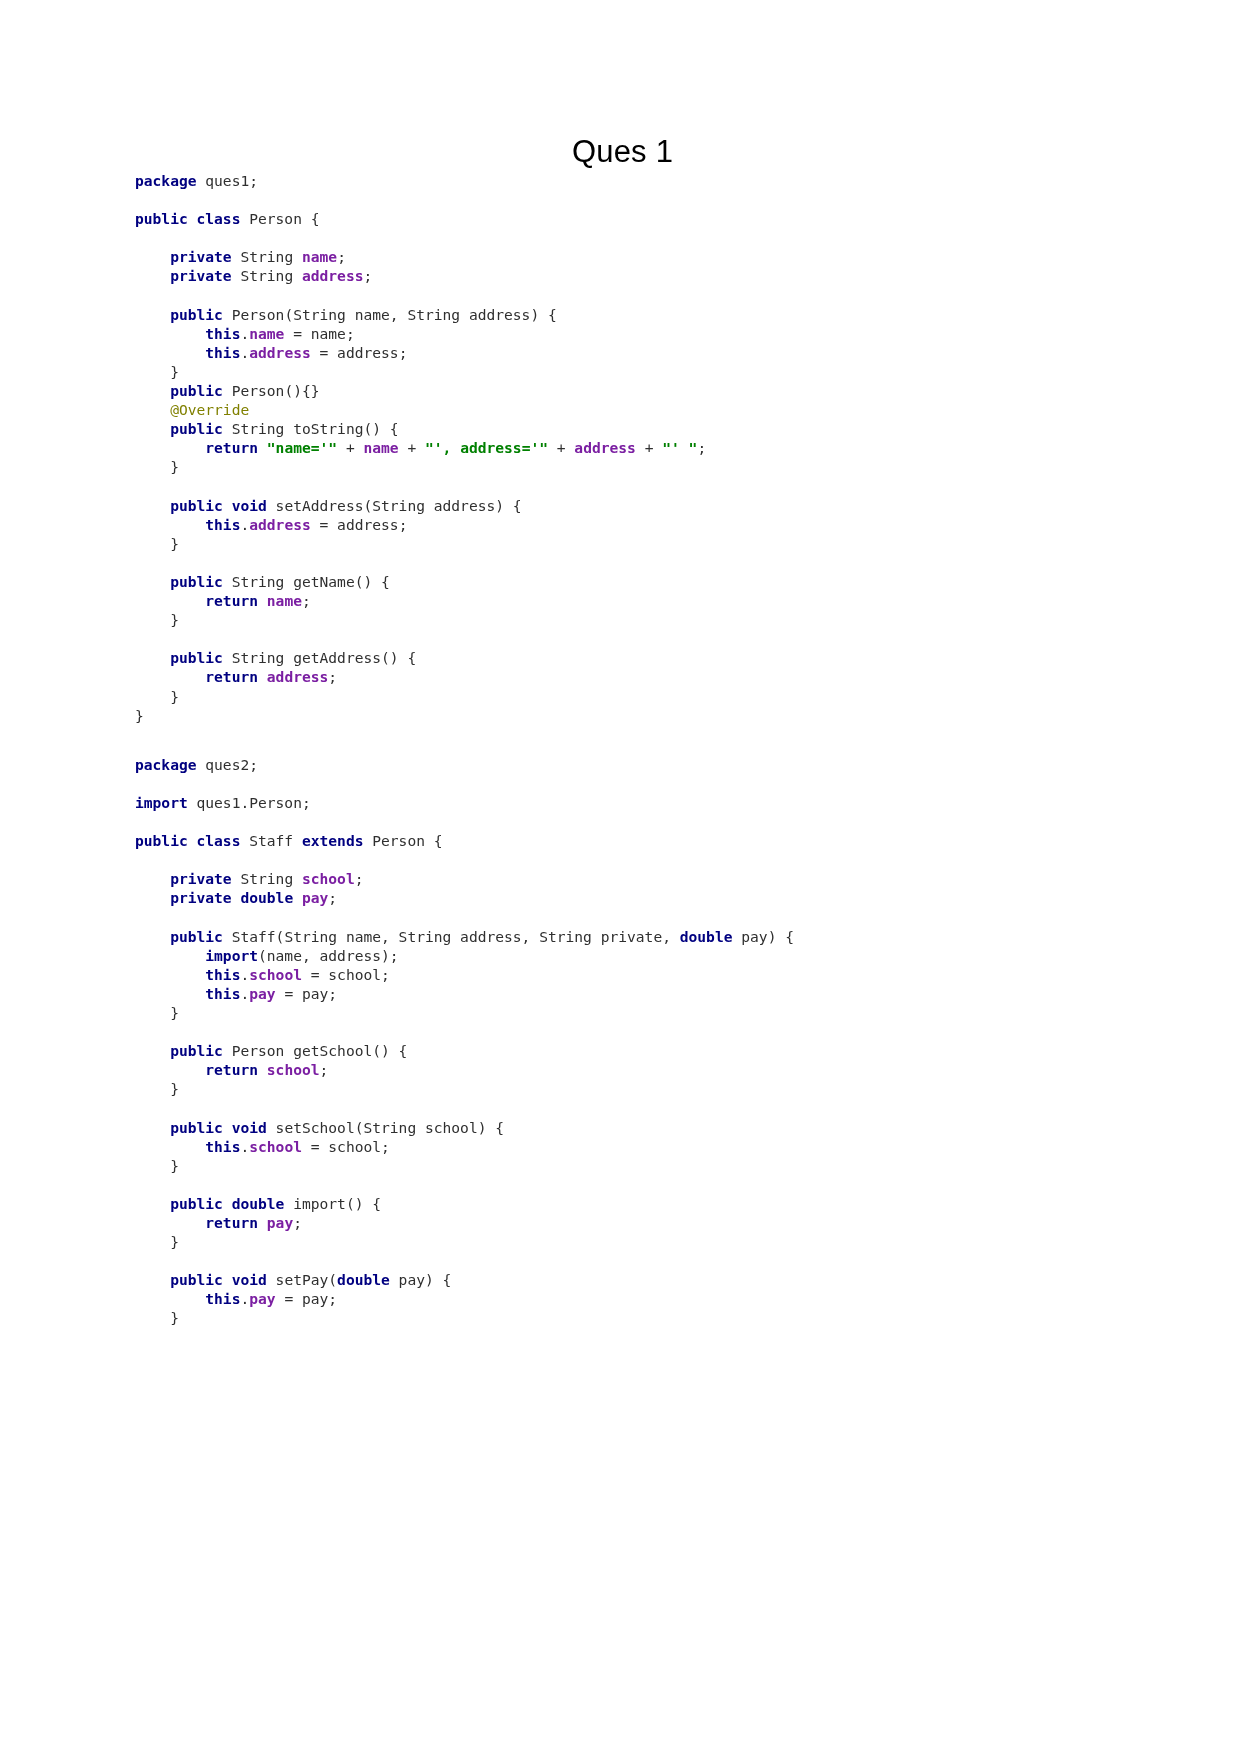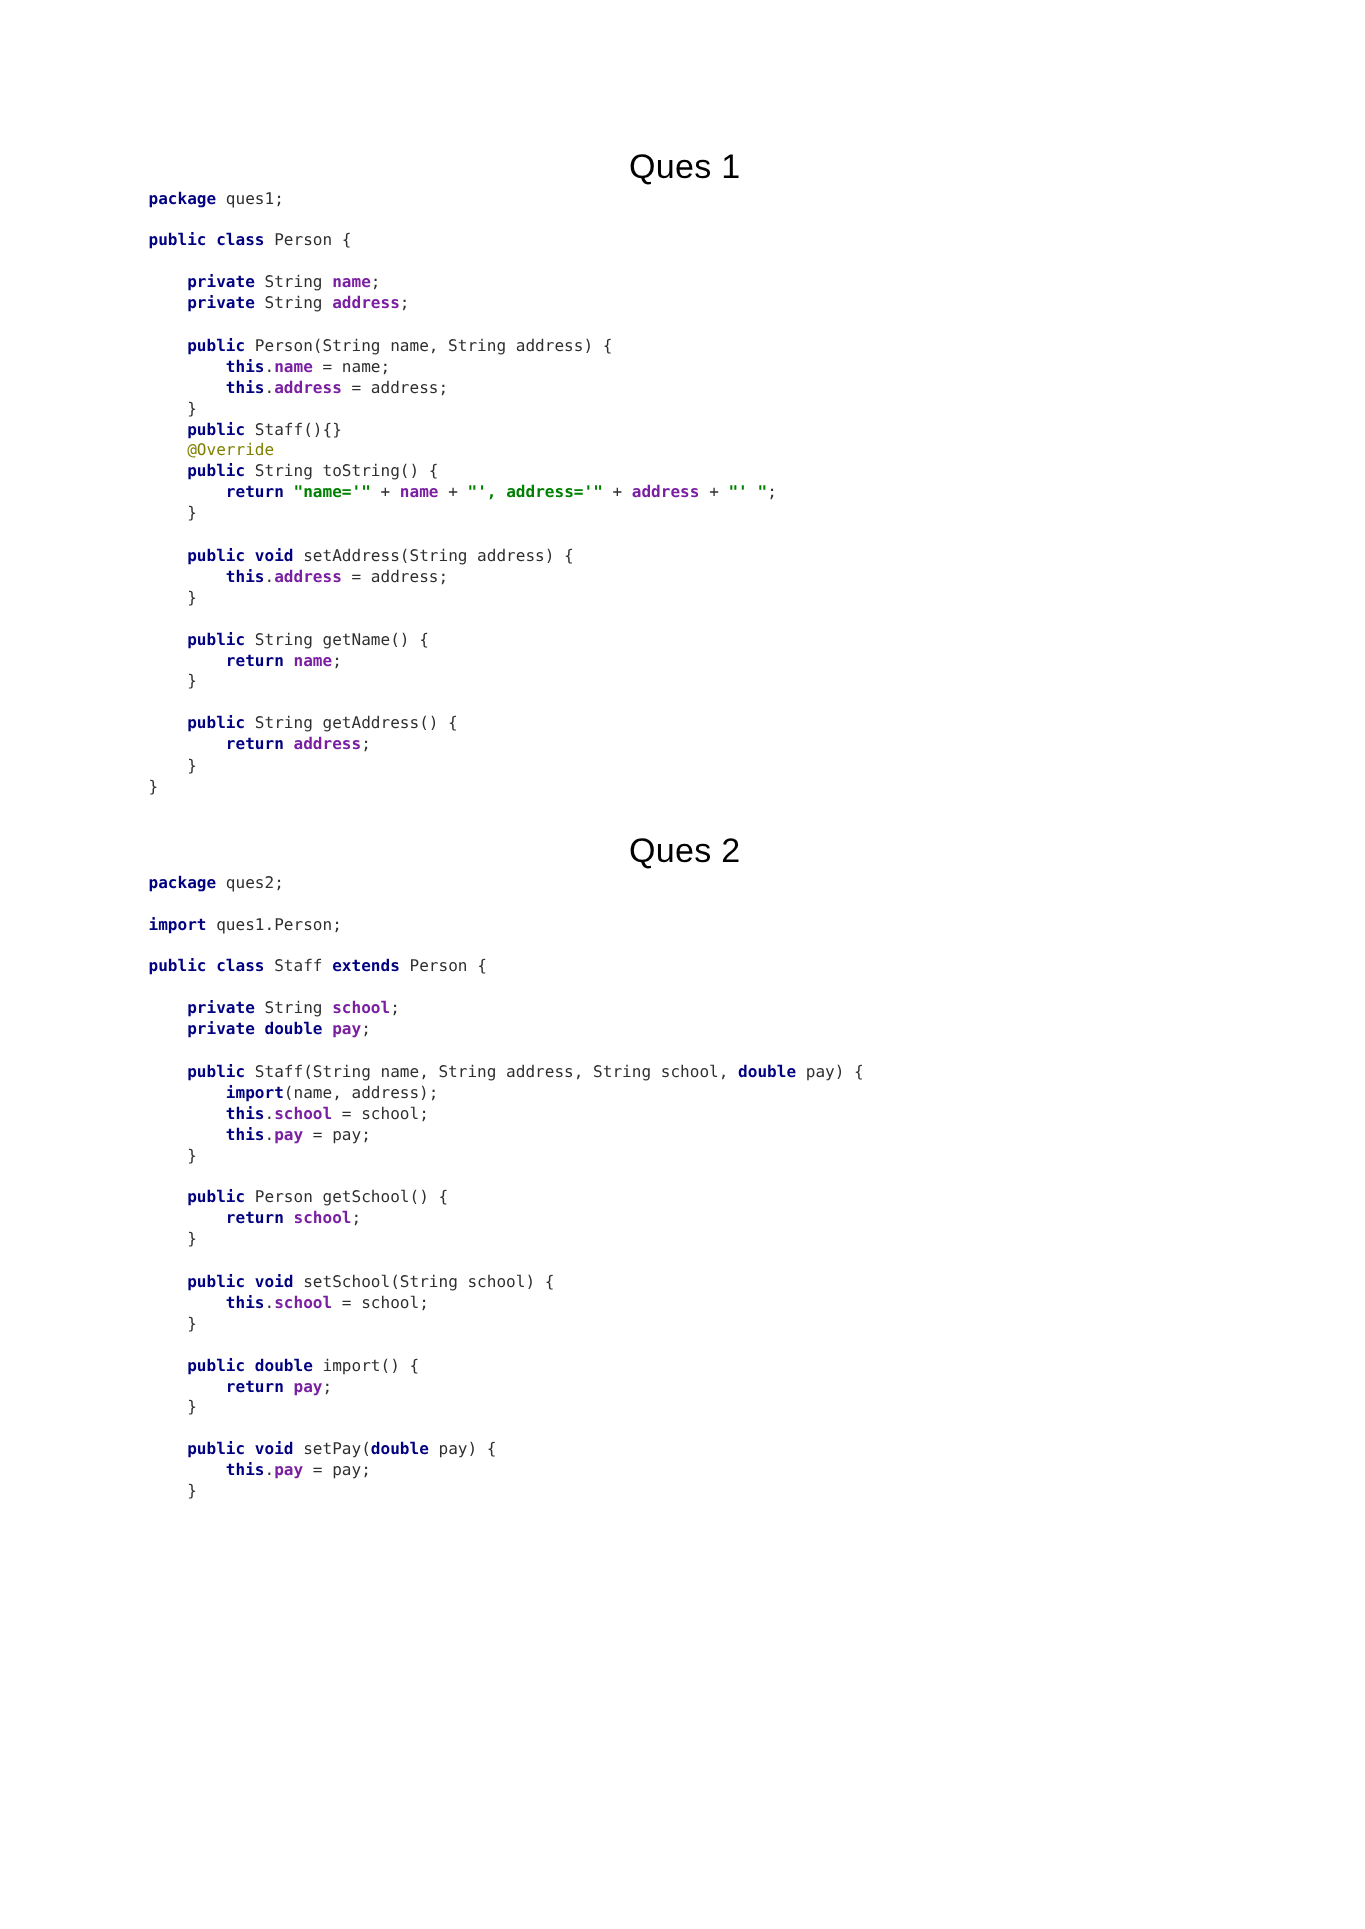--- a/index.html
+++ b/index.html
@@ -74,52 +74,51 @@
 
 <span class="kw">public class</span><span class="pln"> Person {</span>
 
 <span class="pln">    </span><span class="kw">private</span><span class="pln"> String </span><span class="fld">name</span><span class="pln">;</span>
 <span class="pln">    </span><span class="kw">private</span><span class="pln"> String </span><span class="fld">address</span><span class="pln">;</span>
 
 <span class="pln">    </span><span class="kw">public</span><span class="pln"> Person(String name, String address) {</span>
 <span class="pln">        </span><span class="kw">this</span><span class="pln">.</span><span class="fld">name</span><span class="pln"> = name;</span>
 <span class="pln">        </span><span class="kw">this</span><span class="pln">.</span><span class="fld">address</span><span class="pln"> = address;</span>
 <span class="pln">    }</span>
-<span class="pln">    </span><span class="kw">public</span><span class="pln"> Staff(){}</span>
+<span class="pln">    </span><span class="kw">public</span><span class="pln"> Person(){}</span>
 <span class="pln">    </span><span class="ann">@Override</span>
 <span class="pln">    </span><span class="kw">public</span><span class="pln"> String toString() {</span>
 <span class="pln">        </span><span class="kw">return</span><span class="pln"> </span><span class="str">"name='"</span><span class="pln"> + </span><span class="fld">name</span><span class="pln"> + </span><span class="str">"', address='"</span><span class="pln"> + </span><span class="fld">address</span><span class="pln"> + </span><span class="str">"' "</span><span class="pln">;</span>
 <span class="pln">    }</span>
 
 <span class="pln">    </span><span class="kw">public void</span><span class="pln"> setAddress(String address) {</span>
 <span class="pln">        </span><span class="kw">this</span><span class="pln">.</span><span class="fld">address</span><span class="pln"> = address;</span>
 <span class="pln">    }</span>
 
 <span class="pln">    </span><span class="kw">public</span><span class="pln"> String getName() {</span>
 <span class="pln">        </span><span class="kw">return</span><span class="pln"> </span><span class="fld">name</span><span class="pln">;</span>
 <span class="pln">    }</span>
 
 <span class="pln">    </span><span class="kw">public</span><span class="pln"> String getAddress() {</span>
 <span class="pln">        </span><span class="kw">return</span><span class="pln"> </span><span class="fld">address</span><span class="pln">;</span>
 <span class="pln">    }</span>
 <span class="pln">}</span></pre>
     </div>
 
     <div class="heading-2-wrap">
-      <h1 class="heading">Ques 2</h1>
       <pre class="code code-block-2"><span class="kw">package</span><span class="pln"> ques2;</span>
 
 <span class="kw">import</span><span class="pln"> ques1.Person;</span>
 
 <span class="kw">public class</span><span class="pln"> Staff </span><span class="kw">extends</span><span class="pln"> Person {</span>
 
 <span class="pln">    </span><span class="kw">private</span><span class="pln"> String </span><span class="fld">school</span><span class="pln">;</span>
 <span class="pln">    </span><span class="kw">private double</span><span class="pln"> </span><span class="fld">pay</span><span class="pln">;</span>
 
-<span class="pln">    </span><span class="kw">public</span><span class="pln"> Staff(String name, String address, String school, </span><span class="kw">double</span><span class="pln"> pay) {</span>
+<span class="pln">    </span><span class="kw">public</span><span class="pln"> Staff(String name, String address, String private, </span><span class="kw">double</span><span class="pln"> pay) {</span>
 <span class="pln">        </span><span class="kw">import</span><span class="pln">(name, address);</span>
 <span class="pln">        </span><span class="kw">this</span><span class="pln">.</span><span class="fld">school</span><span class="pln"> = school;</span>
 <span class="pln">        </span><span class="kw">this</span><span class="pln">.</span><span class="fld">pay</span><span class="pln"> = pay;</span>
 <span class="pln">    }</span>
 
 <span class="pln">    </span><span class="kw">public</span><span class="pln"> Person getSchool() {</span>
 <span class="pln">        </span><span class="kw">return</span><span class="pln"> </span><span class="fld">school</span><span class="pln">;</span>
 <span class="pln">    }</span>
 
 <span class="pln">    </span><span class="kw">public void</span><span class="pln"> setSchool(String school) {</span>

